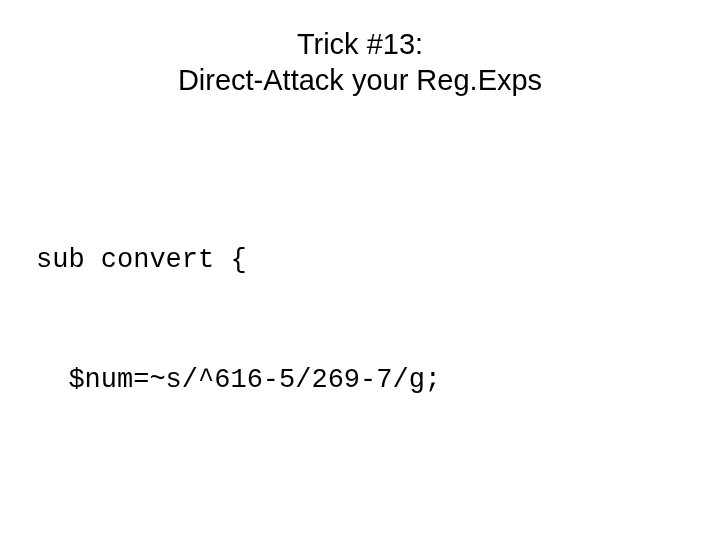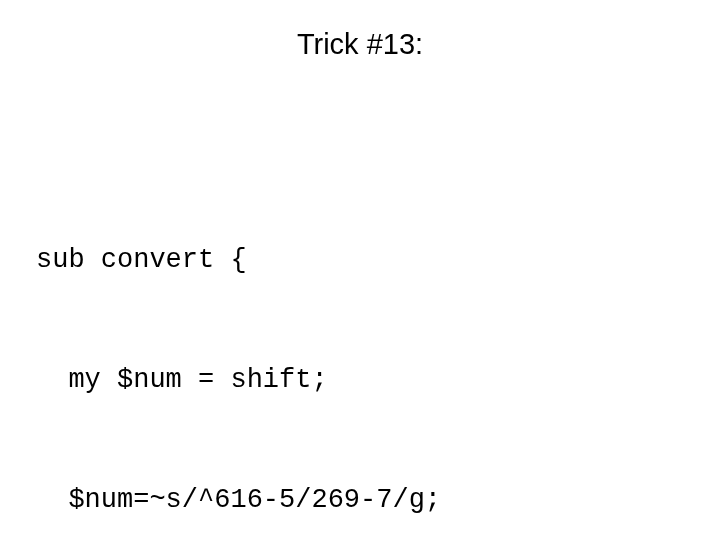--- a/index.html
+++ b/index.html
@@ -51,25 +51,25 @@
     white-space: pre;
   }
 </style>
 </head>
 <body>
 
 <div class="slide">
 
   <div class="title-block">
     <span class="title-line">Trick #13:</span>
+    <span class="title-line">Direct-Attack your Reg.Exps</span>
   </div>
 
   <div class="code-block">
     <span class="code-line">sub convert {</span>
-    <span class="code-line">  my $num = shift;</span>
     <span class="code-line">  $num=~s/^616-5/269-7/g;</span>
     
     
     
     
   </div>
 
 </div>
 
 </body></html>

